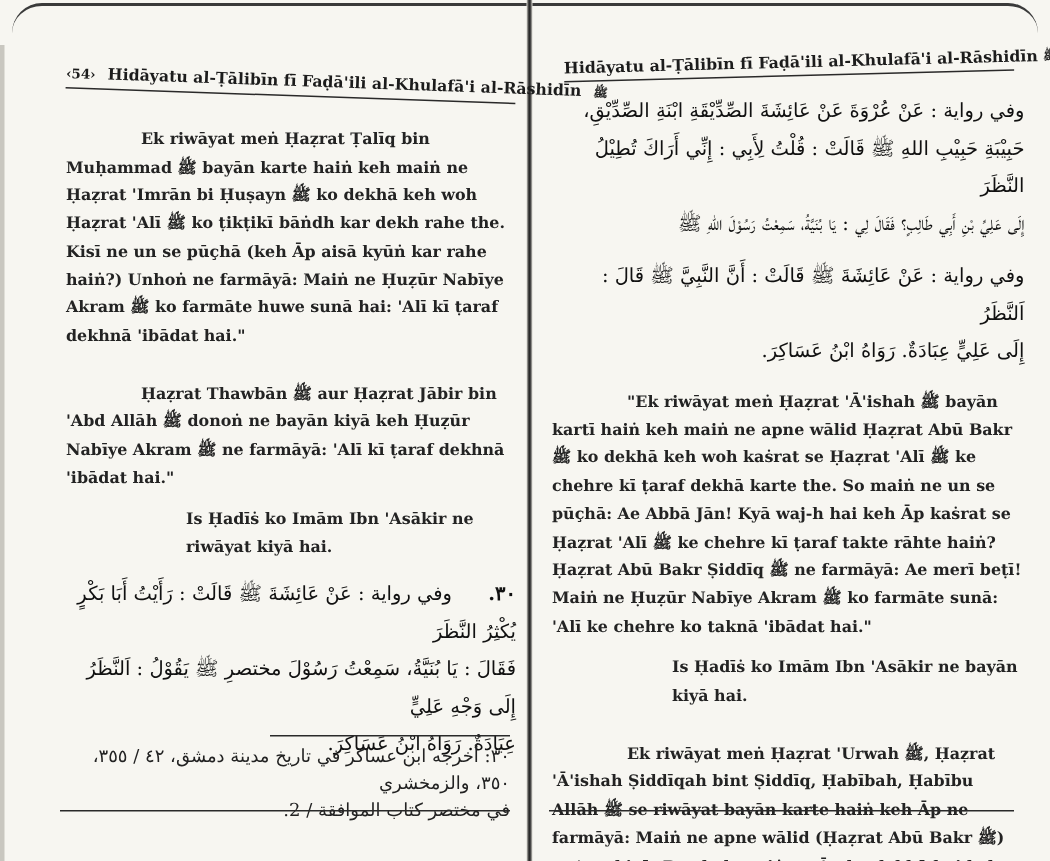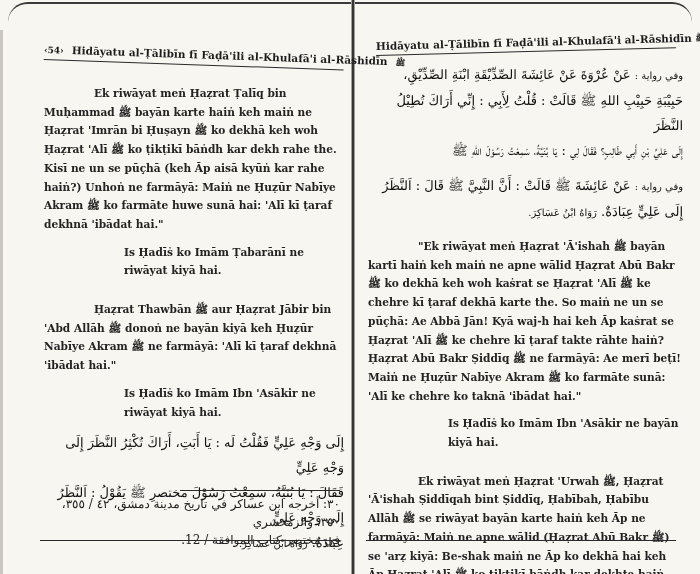--- a/index.html
+++ b/index.html
@@ -47,21 +47,21 @@
       color:#232323;
     }
     .p { margin:0; }
     .indent { text-indent:50px;margin-top:20px; }
     .center-note { padding-left:80px; margin-top:9px; margin-bottom:9px; }
     .arabic {
       direction:rtl; text-align:right;
       font-family:"DejaVu Serif", serif;
       font-size:13px; line-height:25px; font-weight:normal; color:#111;
     }
-    .arabic .small { font-size:10px; }
+    .arabic .small { font-size:13px; }
     .ar-num { font-weight:bold; margin-left:20px; }
 
     .footnote-rule { position:absolute; height:0; border-top:1.2px solid #2a2a2a; }
     .footnote {
       position:absolute; direction:rtl; text-align:right;
       font-size:12px; line-height:18px; color:#222;
     }
     .honor { font-size:8px; vertical-align:1px; }
   </style>
 </head>
@@ -74,38 +74,41 @@
 
   <div class="page page-left">
     <div class="header">
       <span class="page-num">‹54›</span>
       <span class="header-title">Hidāyatu al-Ṭālibīn fī Faḍā'ili al-Khulafā'i al-Rāshidīn</span>
       <span class="honor">ﷺ</span>
     </div>
 
     <div class="body-text" style="left:44px; top:64px; width:300px;">
       <p class="p indent">Ek riwāyat meṅ Ḥaẓrat Ṭalīq bin Muḥammad ﷺ bayān karte haiṅ keh maiṅ ne Ḥaẓrat 'Imrān bi Ḥuṣayn ﷺ ko dekhā keh woh Ḥaẓrat 'Alī ﷺ ko ṭikṭikī bāṅdh kar dekh rahe the. Kisī ne un se pūçhā (keh Āp aisā kyūṅ kar rahe haiṅ?) Unhoṅ ne farmāyā: Maiṅ ne Ḥuẓūr Nabīye Akram ﷺ ko farmāte huwe sunā hai: 'Alī kī ṭaraf dekhnā 'ibādat hai."</p>
-      <p class="p center-note">Is Ḥadīṡ ko Imām Ṭabarānī ne riwāyat kiyā hai.</p>
       <p class="p indent">Ḥaẓrat Thawbān ﷺ aur Ḥaẓrat Jābir bin 'Abd Allāh ﷺ donoṅ ne bayān kiyā keh Ḥuẓūr Nabīye Akram ﷺ ne farmāyā: 'Alī kī ṭaraf dekhnā 'ibādat hai."</p>
       <p class="p center-note">Is Ḥadīṡ ko Imām Ibn 'Asākir ne riwāyat kiyā hai.</p>
 
       <div class="arabic">
-        <div>إِلَى وَجْهِ عَلِيٍّ فَقُلْتُ لَه : يَا أَبَتِ، أَرَاكَ تُكْثِرُ النَّظَرَ إِلَى وَجْهِ عَلِيٍّ</div>
+        <div>
+          <span class="ar-num">٣٠.</span>
+          <span class="small">وفي رواية :</span>
+          <span>عَنْ عَائِشَةَ ﷺ قَالَتْ : رَأَيْتُ أَبَا بَكْرٍ يُكْثِرُ النَّظَرَ</span>
+        </div>
         <div>فَقَالَ : يَا بُنَيَّةُ، سَمِعْتُ رَسُوْلَ مختصرِ ﷺ يَقُوْلُ : اَلنَّظَرُ إِلَى وَجْهِ عَلِيٍّ</div>
         <div>
           <span>عِبَادَةٌ.</span>
           <span class="small">رَوَاهُ ابْنُ عَسَاكِرَ.</span>
         </div>
       </div>
     </div>
 
     <div class="footnote-rule" style="left:180px; top:490px; width:160px;"></div>
     <div class="footnote" style="left:40px; top:495px; width:300px;">
       <div>٣٠: أخرجه ابن عساكر في تاريخ مدينة دمشق، ٤٢ / ٣٥٥، ٣٥٠، والزمخشري</div>
-      <div>في مختصر كتاب الموافقة / 12.</div>
+      <div>في مختصر كتاب الموافقة / 2.</div>
     </div>
     <div class="footnote-rule" style="left:40px; top:540px; width:300px;"></div>
   </div>
 
   <div class="page page-right">
     <div class="header">
       <span class="header-title"><span>Hidāyatu al-Ṭālibīn fī Faḍā'ili al-Khulafā'i al-Rāshidīn</span> <span class="honor">ﷺ</span></span>
 
     </div>
 

